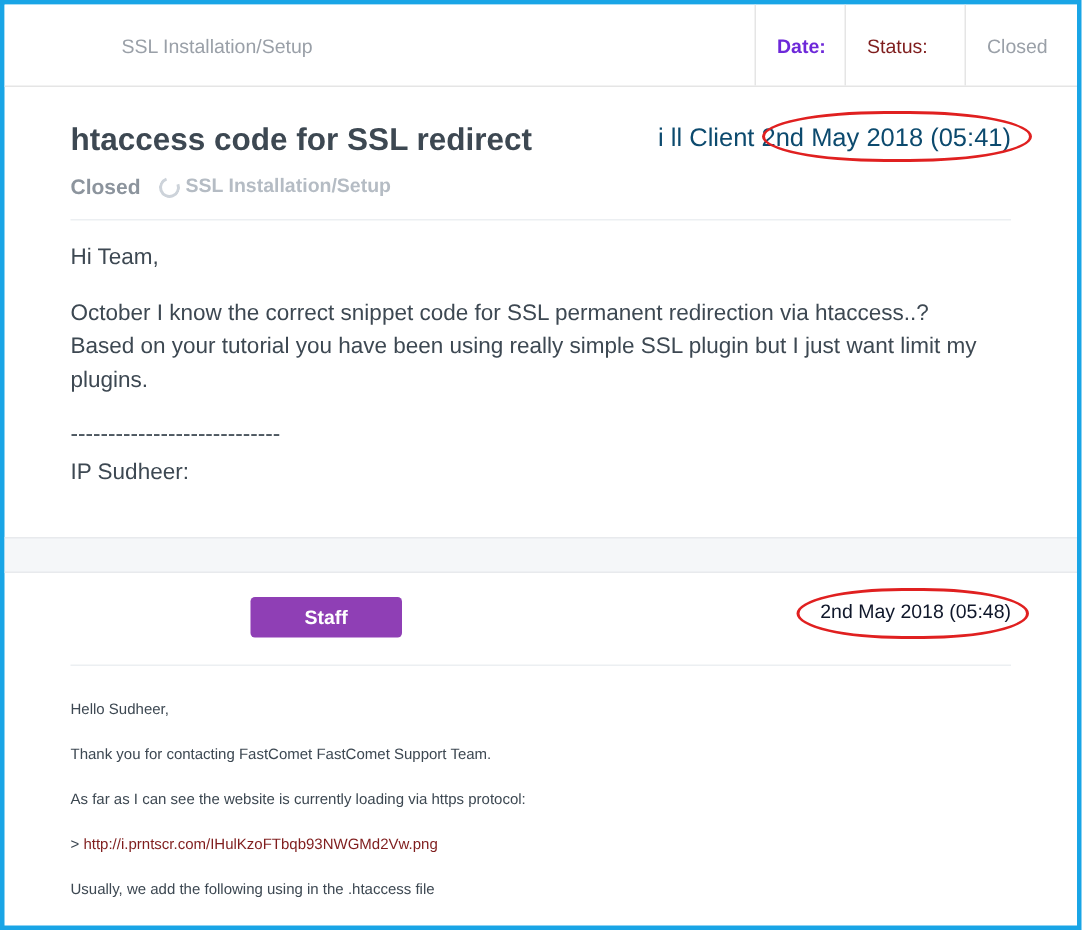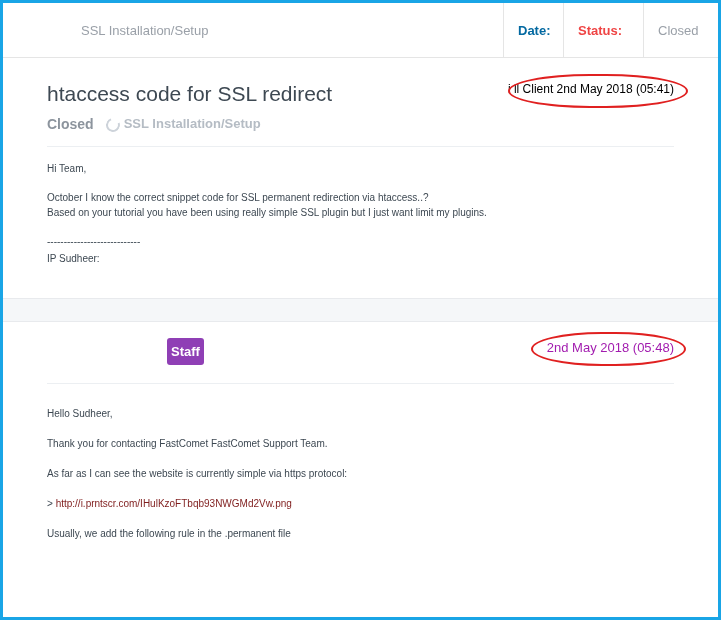--- a/index.html
+++ b/index.html
@@ -1,40 +1,40 @@
 <!DOCTYPE html>
 <html><head>
 <meta charset="utf-8">
 <style>
 *{margin:0;padding:0;box-sizing:border-box}
 body{font-family:Arial,Helvetica,sans-serif;background:#fff;width:721px;height:620px;overflow:hidden;border:3px solid #19a5e6}
 .header-row{display:flex;border-bottom:1px solid #e5e5e5;background:#fff;height:55px;align-items:stretch}
 .header-cell{padding:18px 14px;color:#9aa0a8;font-size:13px;border-left:1px solid #e5e5e5;display:flex;align-items:center}
 .header-cell:first-child{border-left:none;padding-left:78px;flex:1}
-.hc-datelabel{font-weight:bold;color:#0369a1;width:60px}
+.hc-datelabel{font-weight:bold;color:#6d28d9;width:60px}
 .hc-dateval{width:170px}
-.hc-statuslabel{font-weight:bold;color:#ef4444;width:80px}
+.hc-statuslabel{font-weight:normal;color:#7f1d1d;width:80px}
 .hc-statusval{width:75px}
 .ticket-block{padding:24px 44px 18px 44px;position:relative}
-.ticket-title{font-size:21px;font-weight:normal;color:#3d4852;margin-bottom:10px}
+.ticket-title{font-size:21px;font-weight:bold;color:#3d4852;margin-bottom:10px}
 .meta-line{display:flex;align-items:center;gap:12px;color:#b5bcc4;font-size:13px;font-weight:bold;margin-bottom:14px}
 .status-closed{color:#8c949d;font-weight:bold;font-size:14px}
 .refresh-icon{display:inline-block;width:14px;height:14px;border:2px solid #cdd3da;border-radius:50%;border-top-color:transparent;transform:rotate(25deg);position:relative;margin-right:4px;vertical-align:middle}
 .dept{color:#b5bcc4}
-.top-right{position:absolute;top:24px;right:44px;color:#000000;font-size:12px}
+.top-right{position:absolute;top:24px;right:44px;color:#0c4a6e;font-size:17px}
 .circle{position:absolute;border:2px solid #e02020;border-radius:50%/55%;pointer-events:none}
 .circle1{width:180px;height:34px;top:16px;right:30px}
 .divider{border:none;border-top:1px solid #eceff2;margin:0 0 14px 0}
-.msg-body{color:#3d4852;font-size:10px;line-height:1.5}
+.msg-body{color:#3d4852;font-size:15px;line-height:1.5}
 .msg-body p{margin-bottom:14px}
 .dash{letter-spacing:0}
 .reply-sep{height:24px;background:#f5f7f9;border-top:1px solid #e8eaed;border-bottom:1px solid #e8eaed}
 .reply-head{padding:16px 44px 18px 44px;position:relative;display:flex;align-items:center;gap:18px}
-.staff-badge{background:#8f3fb5;color:#fff;font-weight:bold;font-size:13px;padding:6px 4px;border-radius:3px;margin-left:120px}
-.reply-time{position:absolute;right:44px;top:18px;color:#a21caf;font-size:13px}
+.staff-badge{background:#8f3fb5;color:#fff;font-weight:bold;font-size:13px;padding:6px 36px;border-radius:3px;margin-left:120px}
+.reply-time{position:absolute;right:44px;top:18px;color:#0f172a;font-size:13px}
 .circle2{width:155px;height:34px;top:10px;right:32px}
 .reply-body{padding:6px 56px 0 44px;color:#3d4852;font-size:10px;line-height:1.6}
 .reply-body p{margin-bottom:14px}
 a.link{color:#7f1d1d;text-decoration:none}
 .reply-divider{border:none;border-top:1px solid #eceff2;margin:0 44px 16px 44px}
 </style>
 </head>
 <body>
 
 <div class="header-row">
@@ -67,16 +67,16 @@
 <div class="reply-head">
   <span class="staff-badge">Staff</span>
   <span class="reply-time">2nd May 2018 (05:48)</span>
   <div class="circle circle2"></div>
 </div>
 <hr class="reply-divider">
 
 <div class="reply-body">
   <p>Hello Sudheer,</p>
   <p>Thank you for contacting FastComet FastComet Support Team.</p>
-  <p>As far as I can see the website is currently simple via https protocol:</p>
+  <p>As far as I can see the website is currently loading via https protocol:</p>
   <p><span>&gt; </span><a href="#" class="link">http://i.prntscr.com/IHulKzoFTbqb93NWGMd2Vw.png</a></p>
-  <p>Usually, we add the following rule in the .permanent file</p>
+  <p>Usually, we add the following using in the .htaccess file</p>
 </div>
 
 </body></html>

